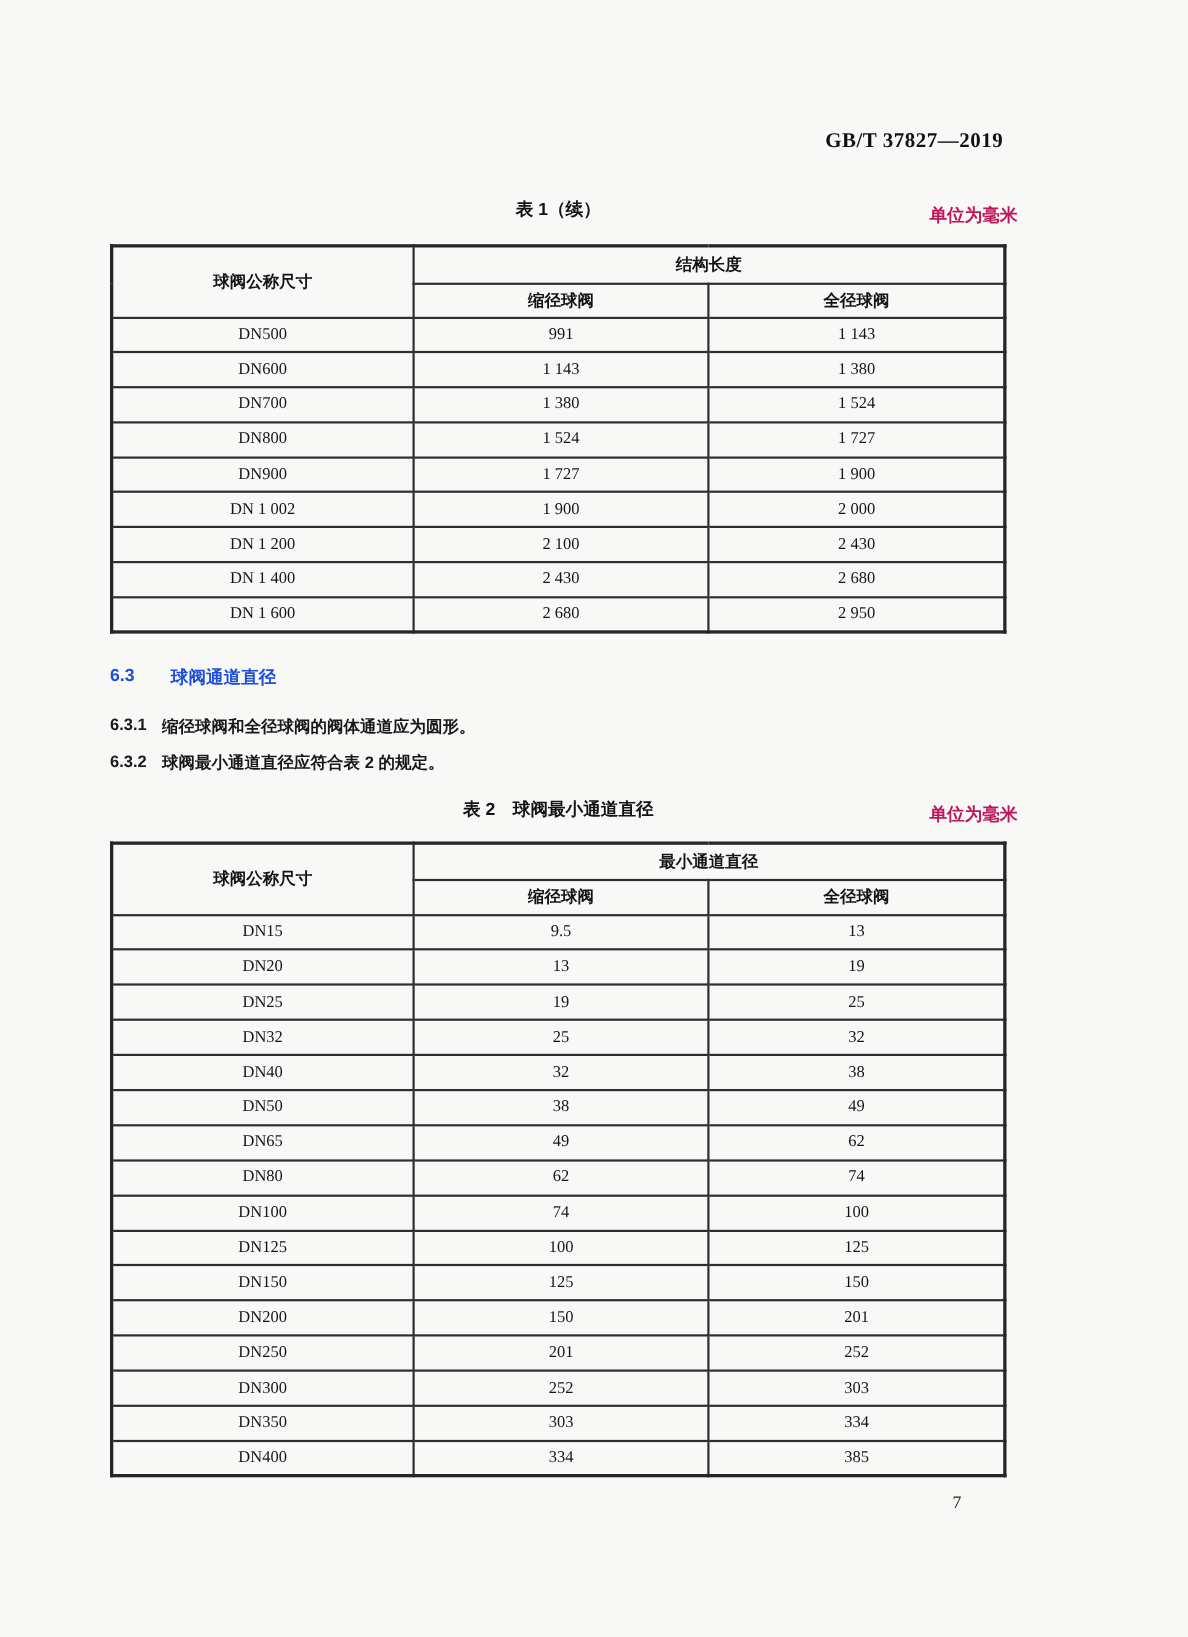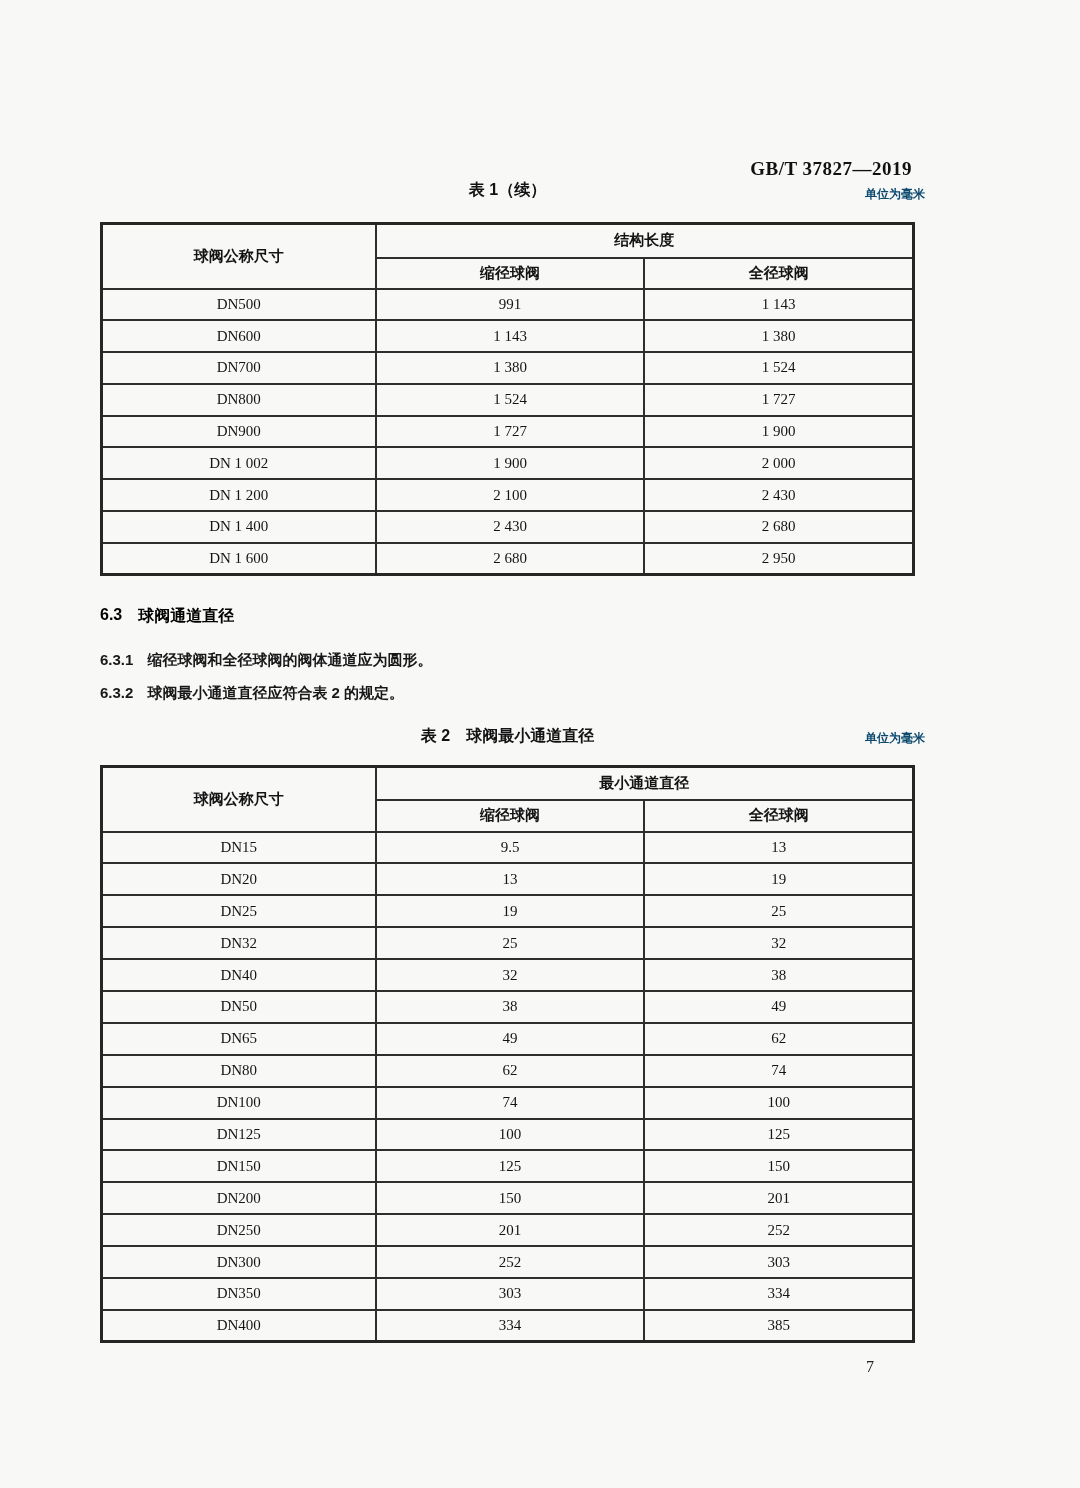--- a/index.html
+++ b/index.html
@@ -16,40 +16,39 @@
   .doc-code {
     position: absolute;
     top: 118px;
     right: 168px;
     font-family: "Liberation Serif", serif;
     font-weight: bold;
     font-size: 19px;
     letter-spacing: 0.5px;
     color: #111;
     white-space: nowrap;
-    margin-top: 40px;
   }
   .tbl-caption {
     position: absolute;
     left: 100px;
     width: 815px;
     text-align: center;
     font-weight: bold;
     font-size: 16px;
     color: #131313;
     white-space: nowrap;
   }
   #cap1 { top: 180px; }
   #cap2 { top: 726px; }
   .unit-note {
     position: absolute;
     right: 155px;
     font-weight: bold;
-    font-size: 12px;
-    color: #0c4a6e;
+    font-size: 16px;
+    color: #be185d;
     white-space: nowrap;
   }
   #unit1 { top: 186px; }
   #unit2 { top: 730px; }
   table.std {
     position: absolute;
     left: 100px;
     width: 815px;
     border-collapse: collapse;
     table-layout: fixed;
@@ -79,23 +78,23 @@
   #table1 tbody tr { height: 31.8px; }
   #table2 tr.hrow1 { height: 33px; }
   #table2 tr.hrow2 { height: 32px; }
   #table2 tbody tr { height: 31.9px; }
   .sec-head {
     position: absolute;
     left: 100px;
     top: 606px;
     font-size: 16px;
     font-weight: bold;
-    color: #000000;
+    color: #1d4ed8;
     display: flex;
-    gap: 16px;
+    gap: 33px;
     white-space: nowrap;
   }
   .clause {
     position: absolute;
     left: 100px;
     font-size: 15px;
     font-weight: 600;
     color: #181818;
     display: flex;
     gap: 14px;

